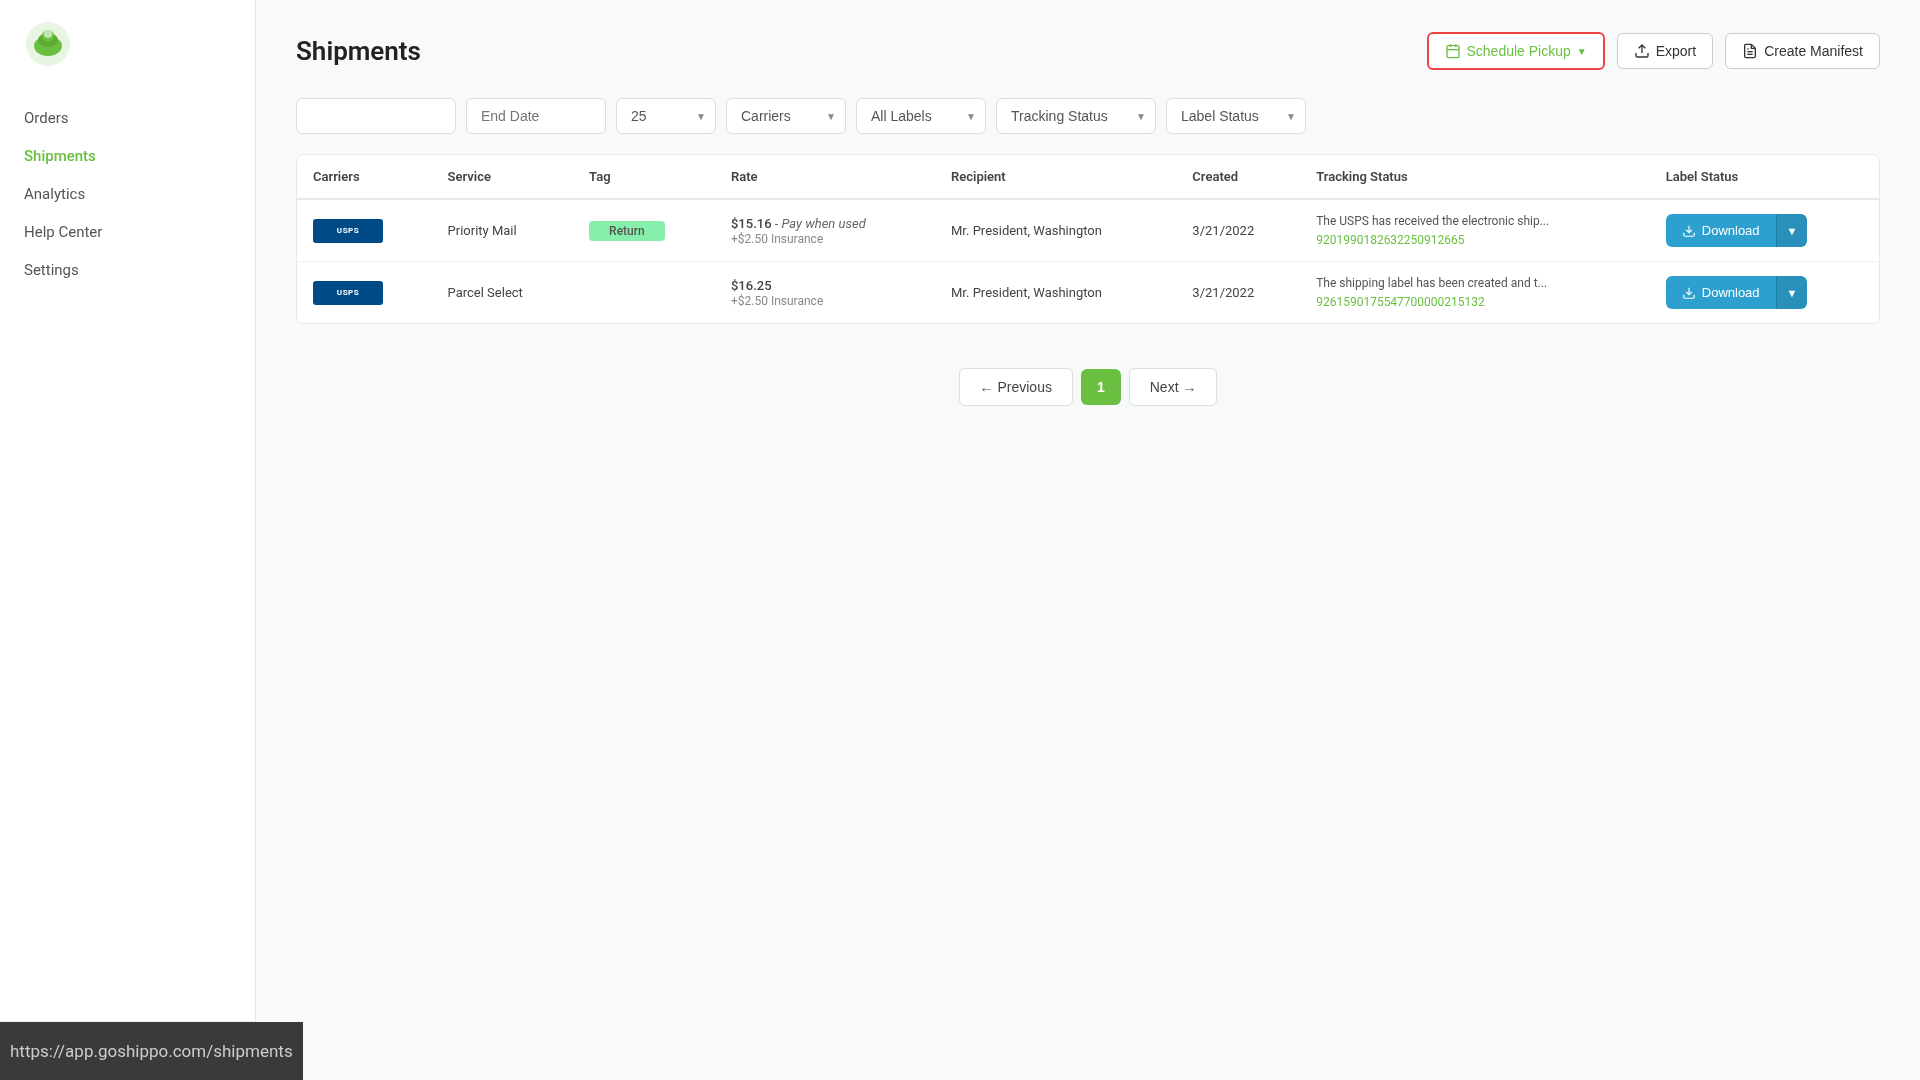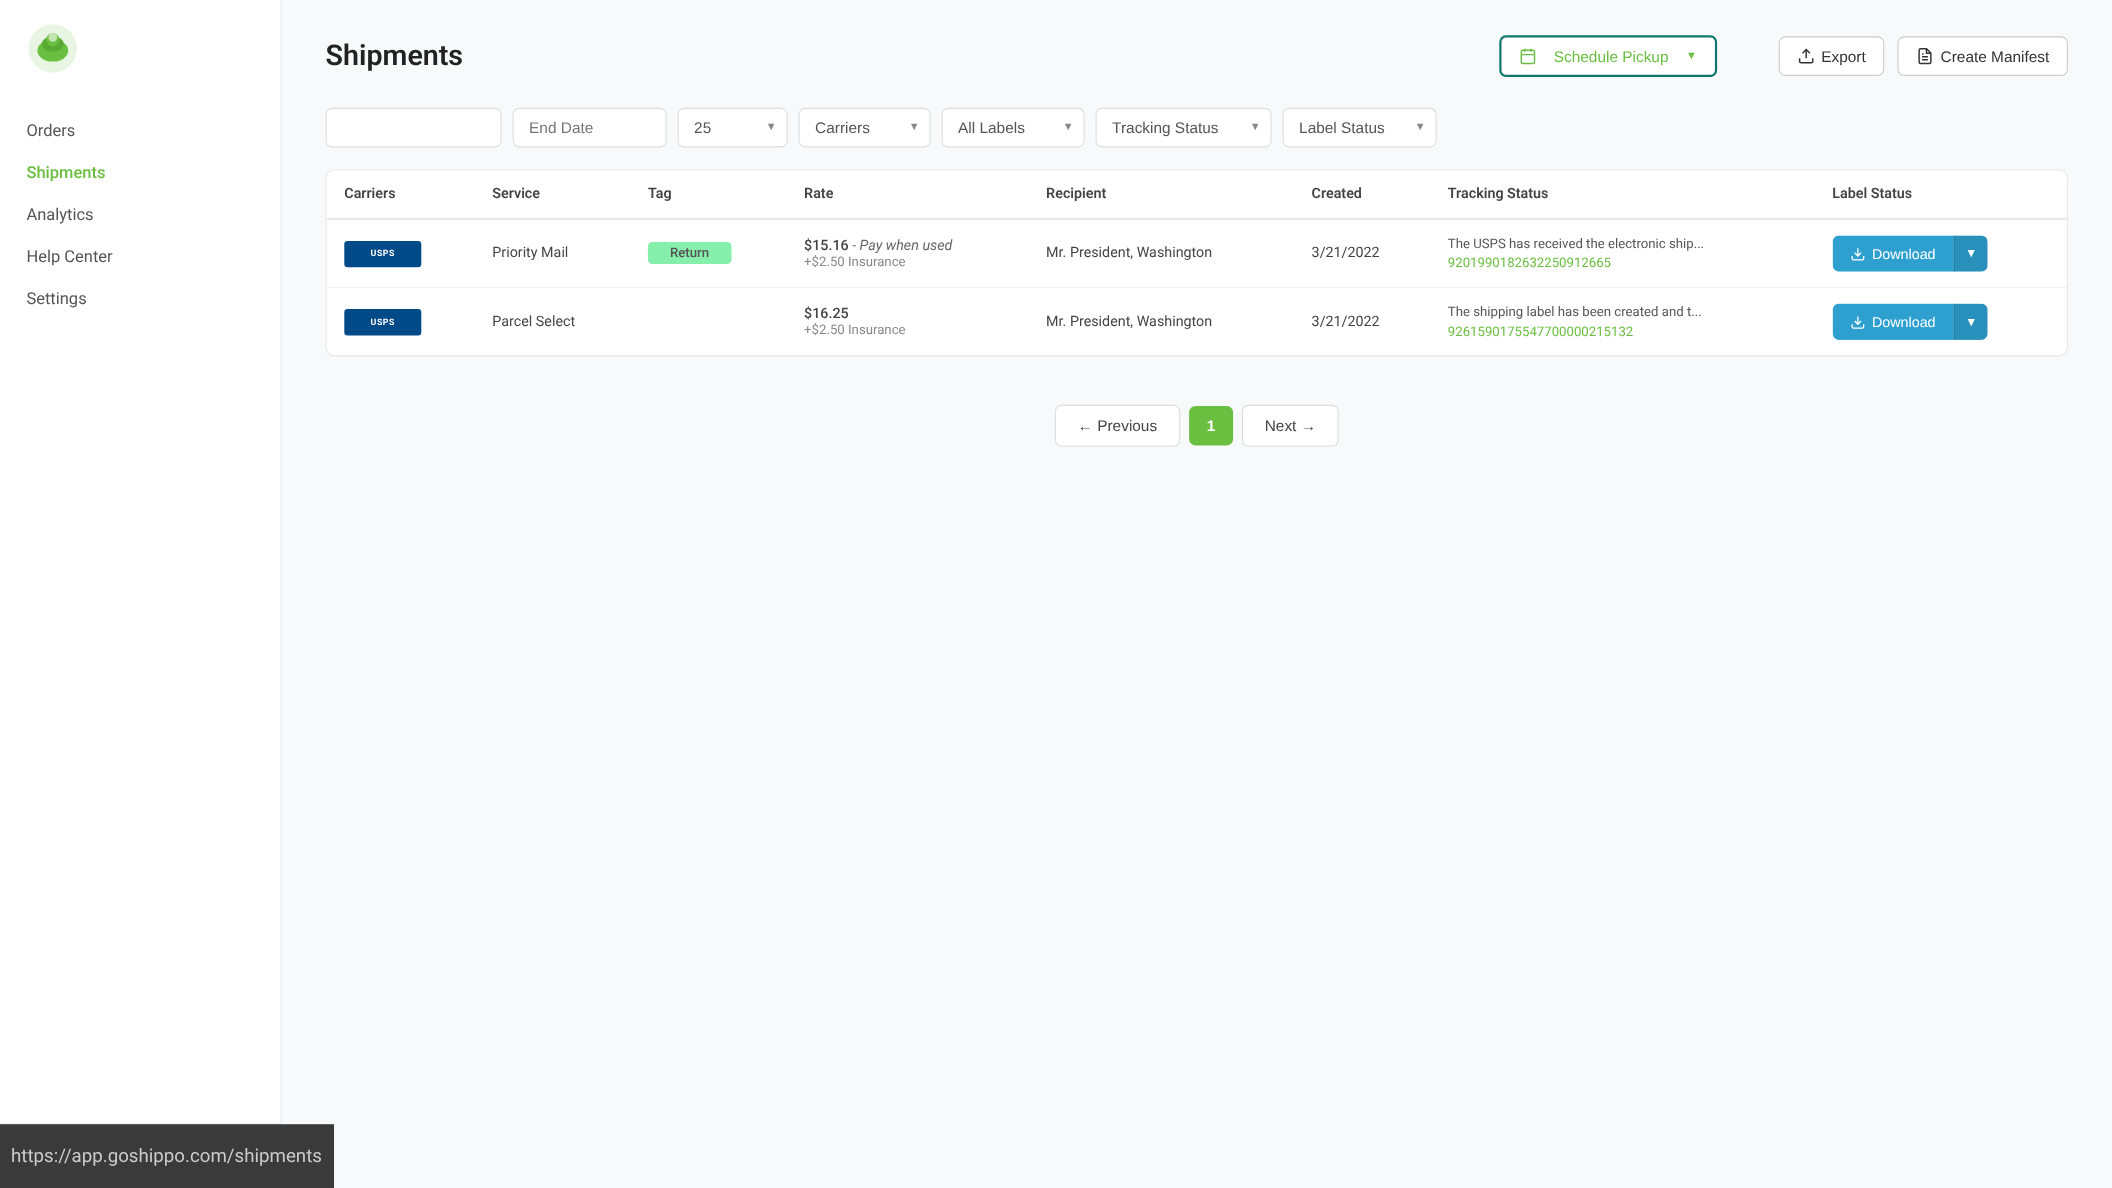--- a/index.html
+++ b/index.html
@@ -17,22 +17,22 @@
 
     
     .main { flex: 1; overflow-y: auto; padding: 32px 40px; }
 
     
     .page-header { display: flex; align-items: center; justify-content: space-between; margin-bottom: 28px; }
     .page-title { font-size: 26px; font-weight: 600; color: #222; }
     .header-actions { display: flex; gap: 12px; align-items: center; }
 
     
-    .btn-schedule { background: #fff; border: 2px solid #0f766e; color: #6abf40; border-radius: 6px; padding: 9px 16px; font-size: 14px; font-weight: 500; cursor: pointer; display: inline-flex; align-items: center; gap: 16px; }
-    .btn-export { background: #fff; border: 1px solid #ccc; color: #333; border-radius: 6px; padding: 9px 16px; font-size: 14px; font-weight: 500; cursor: pointer; display: inline-flex; align-items: center; gap: 6px; margin-left: 44px; }
+    .btn-schedule { background: #fff; border: 2px solid #ef4444; color: #6abf40; border-radius: 6px; padding: 9px 16px; font-size: 14px; font-weight: 500; cursor: pointer; display: inline-flex; align-items: center; gap: 6px; }
+    .btn-export { background: #fff; border: 1px solid #ccc; color: #333; border-radius: 6px; padding: 9px 16px; font-size: 14px; font-weight: 500; cursor: pointer; display: inline-flex; align-items: center; gap: 6px; }
     .btn-manifest { background: #fff; border: 1px solid #ccc; color: #333; border-radius: 6px; padding: 9px 16px; font-size: 14px; font-weight: 500; cursor: pointer; display: inline-flex; align-items: center; gap: 6px; }
 
     
     .search-row { display: flex; gap: 10px; margin-bottom: 14px; align-items: center; }
     .search-input { flex: 1; padding: 10px 14px; border: 1px solid #ddd; border-radius: 6px; font-size: 14px; color: #555; background: #fff; }
     .search-input::placeholder { color: #aaa; }
     .btn-go { background: #4a4a4a; color: #fff; border: none; border-radius: 6px; padding: 10px 22px; font-size: 14px; font-weight: 600; cursor: pointer; }
     .btn-clear { background: transparent; border: none; color: #4a7fc1; font-size: 14px; cursor: pointer; font-weight: 500; text-decoration: underline; }
 
     

